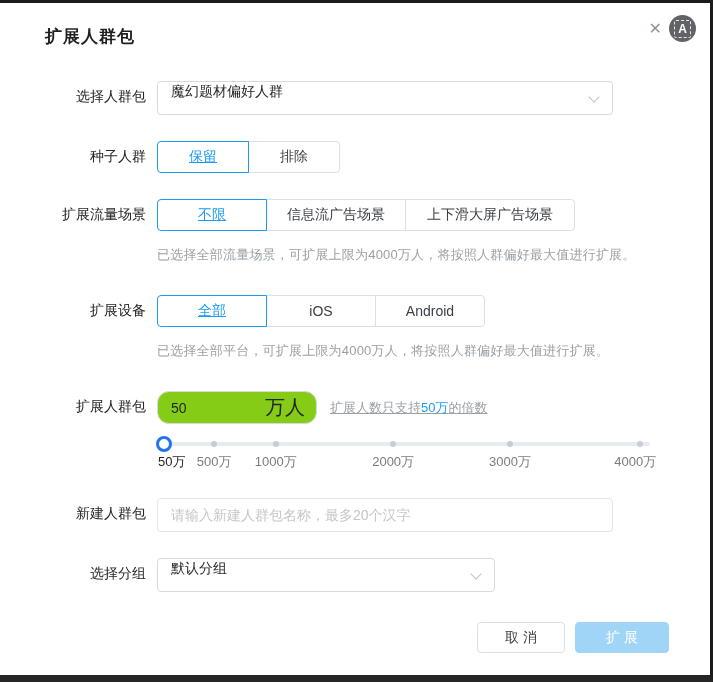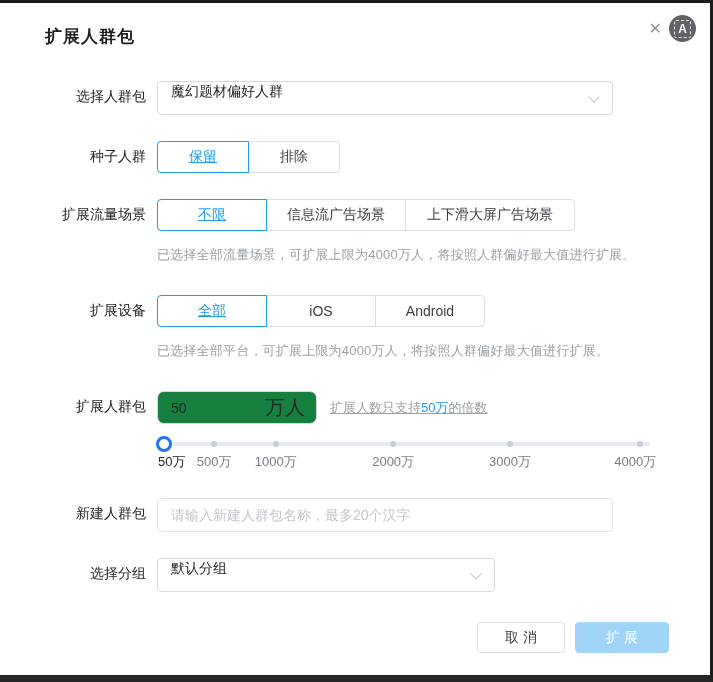--- a/index.html
+++ b/index.html
@@ -78,21 +78,21 @@
   .helper {
     margin: -14px 0 26px 157px;
     font-size: 13px; color: #9aa0a6; letter-spacing: .2px;
   }
   .helper-inline { padding-top: 8px; margin-left: 13px; font-size: 13px; color: #9aa0a6; text-decoration: underline; }
   .hl { color: #1c9bef; }
 
   
   .count-box {
     position: relative; width: 160px; height: 33px;
-    border: 1px solid #d9d9d9; border-radius: 7px; background: #15803d;
+    border: 1px solid #d9d9d9; border-radius: 12px; background: #84cc16;
     display: flex; align-items: center;
   }
   .count-input {
     border: none; outline: none; background: transparent;
     width: 100px; padding: 0 0 0 13px; font-size: 14px; color: #262626;
     font-family: inherit;
   }
   .count-unit { position: absolute; right: 11px; font-size: 20px; color: #262626; }
 
   

